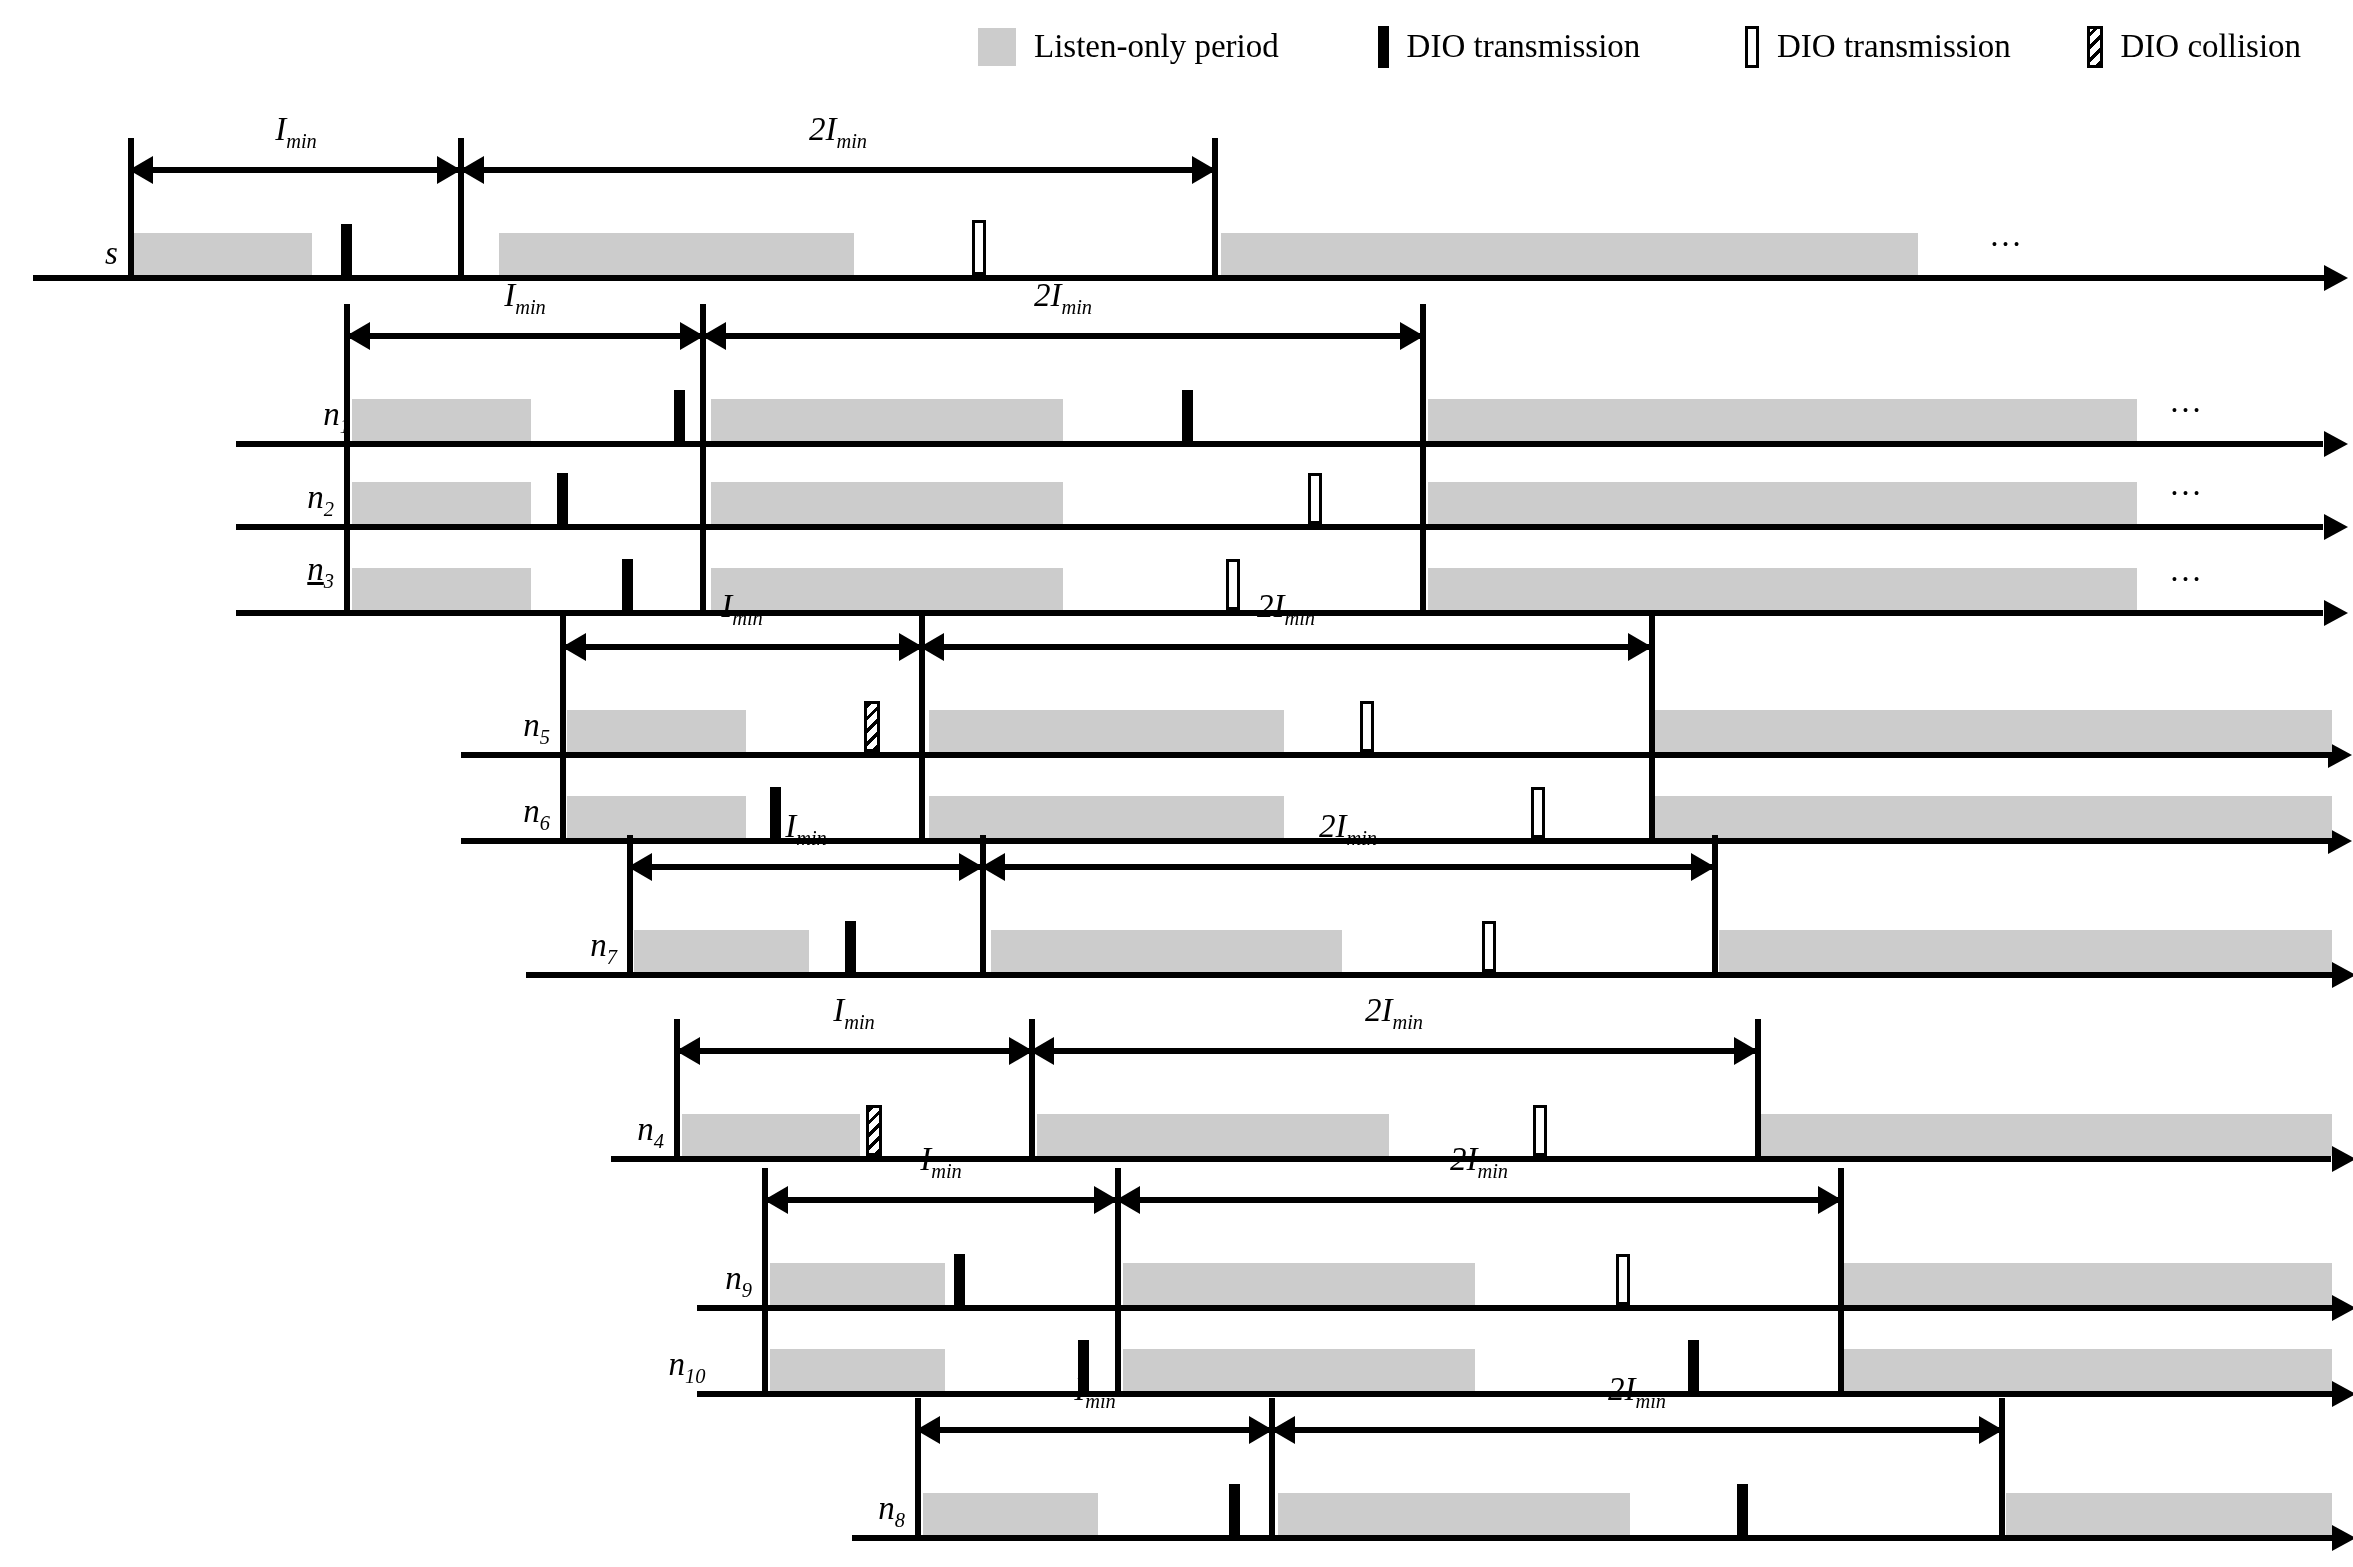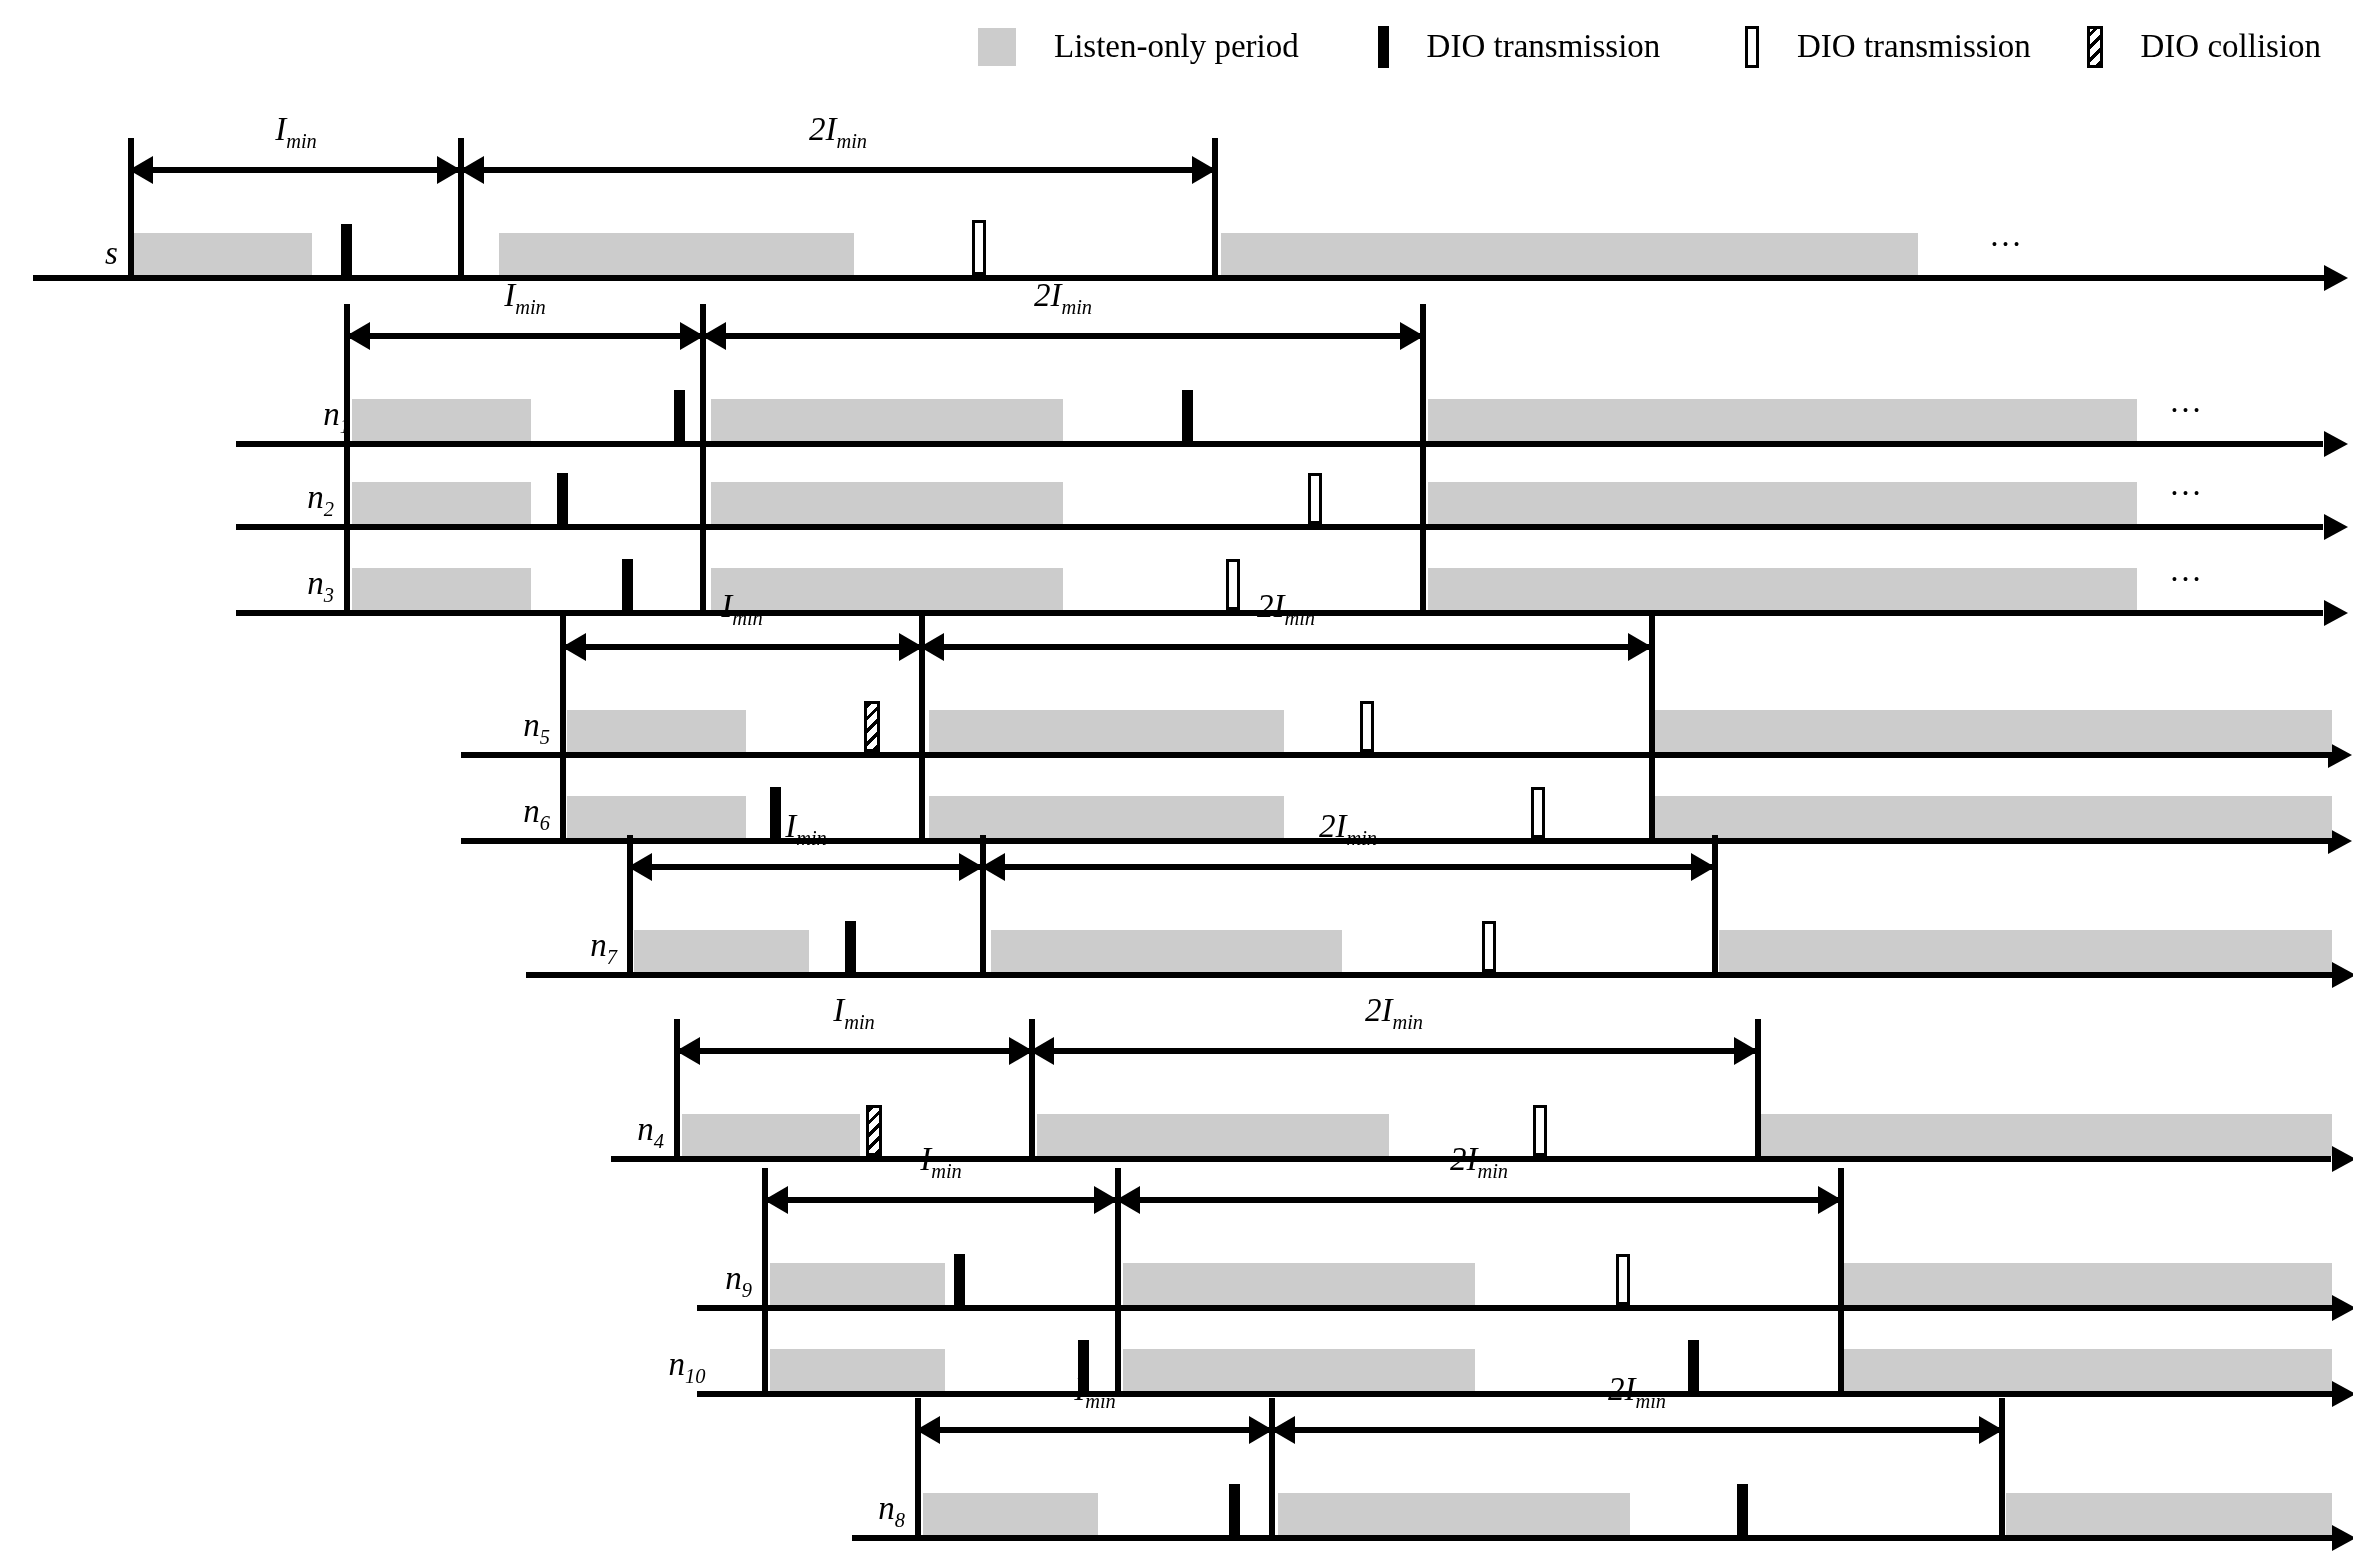--- a/index.html
+++ b/index.html
@@ -1,21 +1,21 @@
 <!DOCTYPE html>
 <html style="font-size:13px"><head>
 <meta charset="utf-8">
 <style>
   html,body{margin:0;padding:0;background:#fff;}
   body{width:2354px;height:1568px;font-family:"Liberation Serif",serif;color:#000;overflow:hidden;}
   #stage{position:relative;width:2354px;height:1568px;}
 
   
   #legend{position:absolute;left:0;top:23px;width:2354px;height:47px;}
-  .lg-item{position:absolute;display:flex;align-items:center;height:47px;gap:20px;}
+  .lg-item{position:absolute;display:flex;align-items:center;height:47px;}
   .lg-label{font-size:33px;line-height:1;white-space:nowrap;margin-left:18px;color:#000;}
   .sw{flex:0 0 auto;}
   .sw-gray{width:38px;height:38px;background:#cccccc;}
   .sw-tx{width:10.6px;height:42px;background:#000;}
   .sw-sup{width:14px;height:42px;background:#fff;border:3.3px solid #000;box-sizing:border-box;}
   .sw-col{width:15.5px;height:42px;background:#fff;border:3.3px solid #000;box-sizing:border-box;
           background-image:repeating-linear-gradient(-45deg,#000 0 3.3px,#fff 3.3px 9px);}
 
   
   .row{position:absolute;height:0;}
@@ -122,21 +122,21 @@
         <div class="axis" style="left: 236px; width: 2087px;"></div>
         <div class="axis-arrow" style="left: 2324px;"></div>
         <div class="gray" style="left: 352px; height: 42px; width: 179px;"></div>
         <div class="tx" style="left: 622px; height: 51px;"></div>
         <div class="gray" style="left: 711px; height: 42px; width: 352px;"></div>
         <div class="sup" style="left: 1226px; height: 51px;"></div>
         <div class="gray" style="left: 1428px; height: 42px; width: 709px;"></div>
         <div class="vline" style="left: 344px; height: 113px; bottom: 0px;"></div>
         <div class="vline" style="left: 700px; height: 113px; bottom: 0px;"></div>
         <div class="vline" style="left: 1420px; height: 113px; bottom: 0px;"></div>
-        <div class="rlabel" style="left: 204px; width: 130px; bottom: 11px;"><span>n</span><sub>3</sub></div>
+        <div class="rlabel" style="left: 204px; width: 130px; bottom: 25px; text-decoration: underline;"><span>n</span><sub>3</sub></div>
         <div class="dots" style="left: 2169px; bottom: 29px;">…</div>
       </div>
       <div class="row" style="left: 0px; top: 758px; width: 2354px;">
         <div class="axis" style="left: 461px; width: 1867px;"></div>
         <div class="axis-arrow" style="left: 2328px;"></div>
         <div class="gray" style="left: 567px; height: 42px; width: 179px;"></div>
         <div class="col" style="left: 864px; height: 51px;"></div>
         <div class="gray" style="left: 929px; height: 42px; width: 355px;"></div>
         <div class="sup" style="left: 1360px; height: 51px;"></div>
         <div class="gray" style="left: 1655px; height: 42px; width: 677px;"></div>

